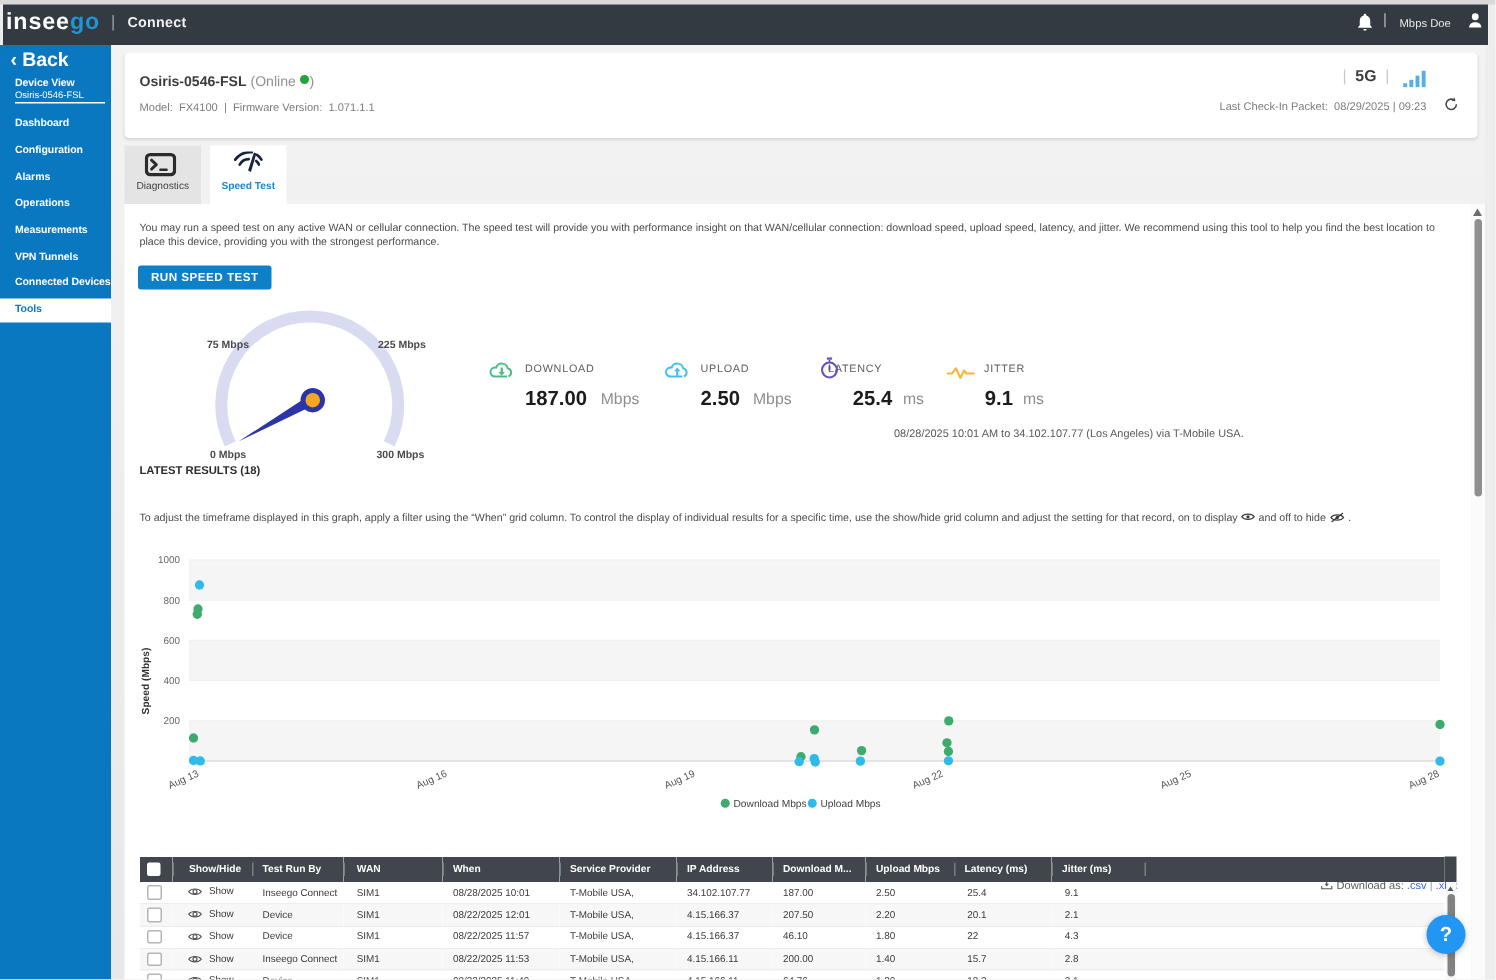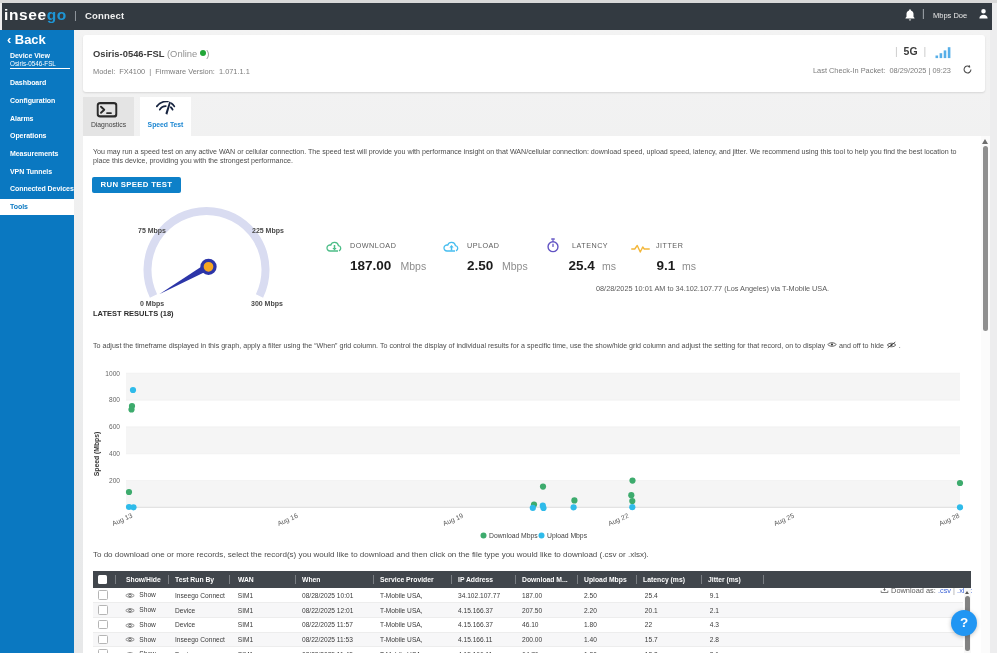--- a/index.html
+++ b/index.html
@@ -208,21 +208,21 @@
   <div class="abs mlabel" style="left:467px; top:241px;">UPLOAD</div>
   <div class="abs mval" style="left:467px; top:257.5px;">2.50</div>
   <div class="abs munit" style="left:502px; top:260px;">Mbps</div>
 
   <svg class="abs" style="left:546px; top:238px;" width="14" height="15" viewBox="0 0 24 26">
     <rect x="9" y="0.5" width="6" height="2.6" fill="#6153c3"></rect>
     <rect x="11" y="3" width="2" height="3" fill="#6153c3"></rect>
     <circle cx="12" cy="15" r="8.6" fill="none" stroke="#6153c3" stroke-width="2.4"></circle>
     <rect x="10.9" y="10" width="2.2" height="5.5" fill="#6153c3"></rect>
   </svg>
-  <div class="abs mlabel" style="left:560px; top:241px;padding-left:12px;">LATENCY</div>
+  <div class="abs mlabel" style="left:540px; top:241px;padding-left:12px;">LATENCY</div>
   <div class="abs mval" style="left:568.5px; top:257.5px;">25.4</div>
   <div class="abs munit" style="left:602px; top:260px;">ms</div>
 
   <svg class="abs" style="left:631px; top:242.5px;" width="19" height="10" viewBox="0 0 38 20">
       <path fill="none" stroke="#f3b73a" stroke-width="2.8" stroke-linejoin="round" stroke-linecap="round" d="M1.5 12 h6 l5-7 6 13 5-10 3 4 h10"></path>
     </svg>
   <div class="abs mlabel" style="left:656px; top:241px;">JITTER</div>
   <div class="abs mval" style="left:656.5px; top:257.5px;">9.1</div>
   <div class="abs munit" style="left:682px; top:260px;">ms</div>
 
@@ -280,21 +280,20 @@
         <circle cx="488.6" cy="149.39999999999998" r="3.1" fill="#2fbbea"></circle>
         <circle cx="547.3" cy="149.2" r="3.1" fill="#2fbbea"></circle>
         <circle cx="875" cy="149.39999999999998" r="3.1" fill="#2fbbea"></circle>
         <circle cx="398.5" cy="177.5" r="3" fill="#3dab6d"></circle>
         <text x="404" y="180" font-size="6.8" fill="#444" font-family="Liberation Sans, sans-serif">Download Mbps</text>
         <circle cx="456.5" cy="177.5" r="3" fill="#2fbbea"></circle>
         <text x="462" y="180" font-size="6.8" fill="#444" font-family="Liberation Sans, sans-serif">Upload Mbps</text>
       </g>
   </svg>
 
-  <div class="abs" id="dl-desc">To do download one or more records, select the record(s) you would like to download and then click on the file type you would like to download (.csv or .xlsx).</div>
   <div class="abs" id="dl-as"><svg width="9" height="9" viewBox="0 0 24 24" style="vertical-align:-1.5px">
         <path fill="#5a5a5a" d="M11 3h2v8h3l-4 5-4-5h3z"></path>
         <path fill="none" stroke="#5a5a5a" stroke-width="2" d="M3 15v5h18v-5"></path>
       </svg> Download as: <a>.csv</a> <span style="color:#9a9a9a">|</span> <a>.xlsx</a></div>
 
   <div class="abs" id="tbl">
     <table>
       <colgroup>
         <col style="width:22px">
           <col style="width:53px">

